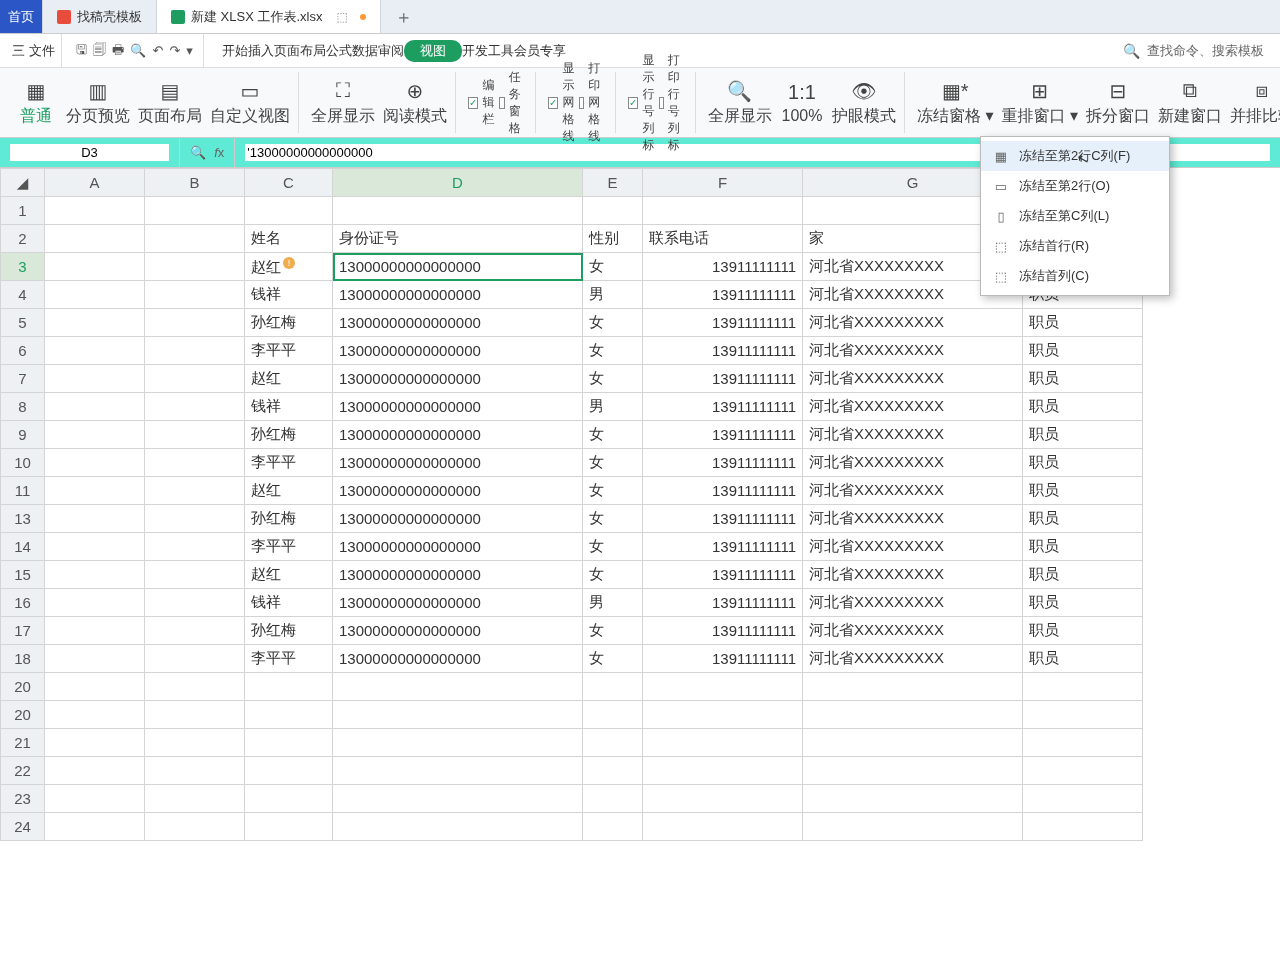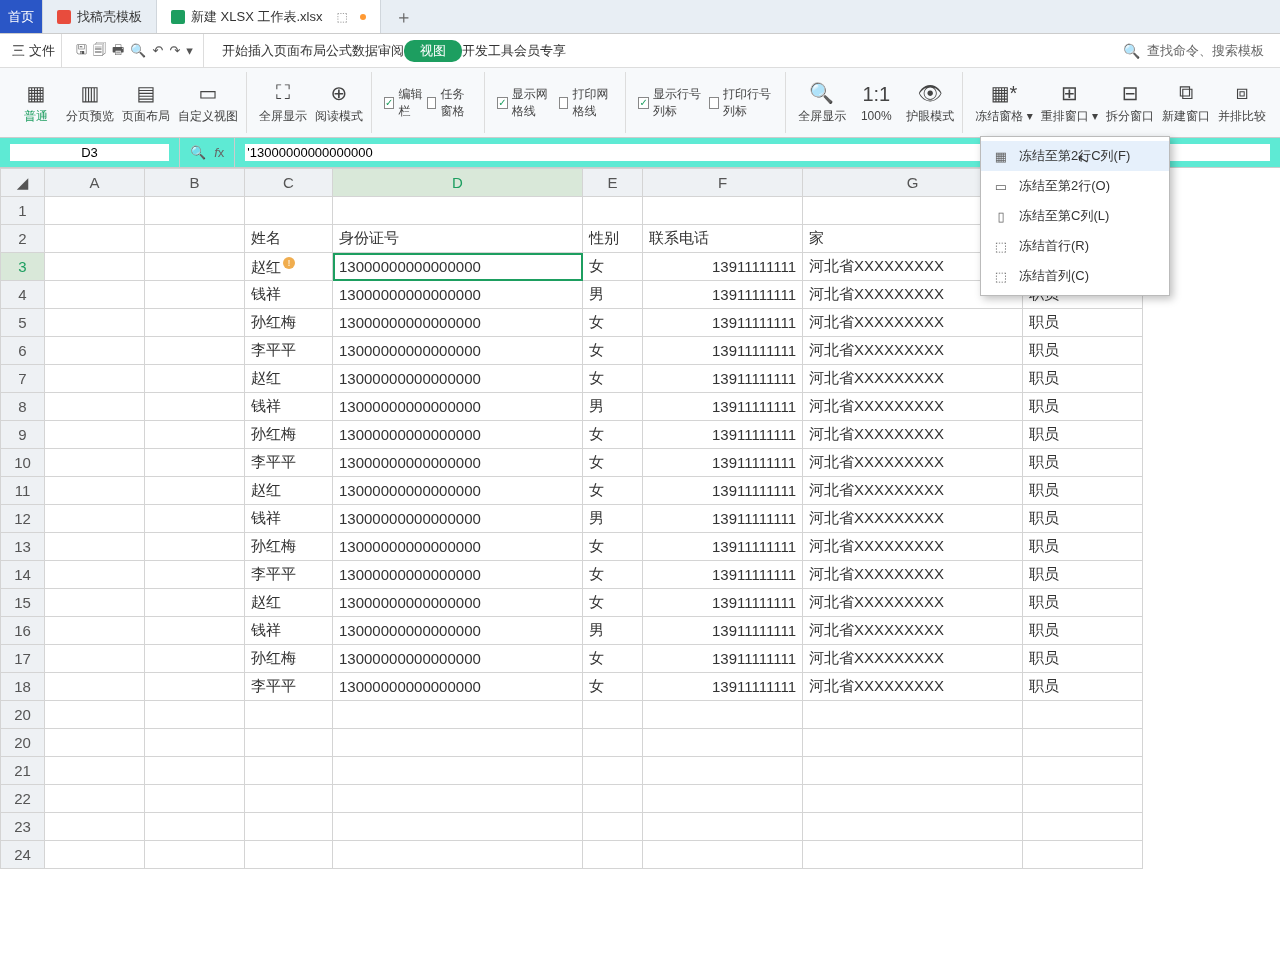--- a/index.html
+++ b/index.html
@@ -62,21 +62,21 @@
     border-bottom:1px solid #ccc;
     display:flex;
     align-items:stretch;
     padding:4px 6px;
     gap:4px;
     position:relative;
   }
   .rgroup { display:flex; flex-direction:row; align-items:center; border-right:1px solid #ddd; padding:0 8px; gap:8px; }
   .rbtn { display:flex; flex-direction:column; align-items:center; justify-content:center; gap:3px; min-width:44px; cursor:pointer; color:#444; }
   .rbtn .glyph { font-size:20px; height:24px; display:flex; align-items:center; }
-  .rbtn .lbl { font-size:12px; white-space:nowrap; }
+  .rbtn .lbl { font-size:16px; white-space:nowrap; }
   .rbtn.active .lbl { color:#1d9e60; }
   .rstack { display:flex; flex-direction:row; gap:3px; justify-content:center; }
   .chk { font-size:12px; display:flex; align-items:center; gap:4px; color:#444; cursor:pointer; }
   .chk .box { width:12px; height:12px; border:1px solid #888; display:inline-flex; align-items:center; justify-content:center; font-size:10px; background:#fff; }
   .chk.checked .box::after { content:"✓"; color:#1d9e60; }
 
   
   .dropdown {
     position:absolute;
     top:68px;
@@ -446,31 +446,20 @@
           <td class="colA"></td>
           <td class="colB"></td>
           <td class="colC">赵红</td>
           <td class="colD">13000000000000000</td>
           <td class="colE">女</td>
           <td class="colF num">13911111111</td>
           <td class="colG">河北省XXXXXXXXX</td>
           <td class="colH">职员</td>
         </tr>
         <tr>
-          <td class="rowhead">12</td>
-          <td class="colA"></td>
-          <td class="colB"></td>
-          <td class="colC">钱祥</td>
-          <td class="colD">13000000000000000</td>
-          <td class="colE">男</td>
-          <td class="colF num">13911111111</td>
-          <td class="colG">河北省XXXXXXXXX</td>
-          <td class="colH">职员</td>
-        </tr>
-        <tr>
           <td class="rowhead">13</td>
           <td class="colA"></td>
           <td class="colB"></td>
           <td class="colC">孙红梅</td>
           <td class="colD">13000000000000000</td>
           <td class="colE">女</td>
           <td class="colF num">13911111111</td>
           <td class="colG">河北省XXXXXXXXX</td>
           <td class="colH">职员</td>
         </tr>

